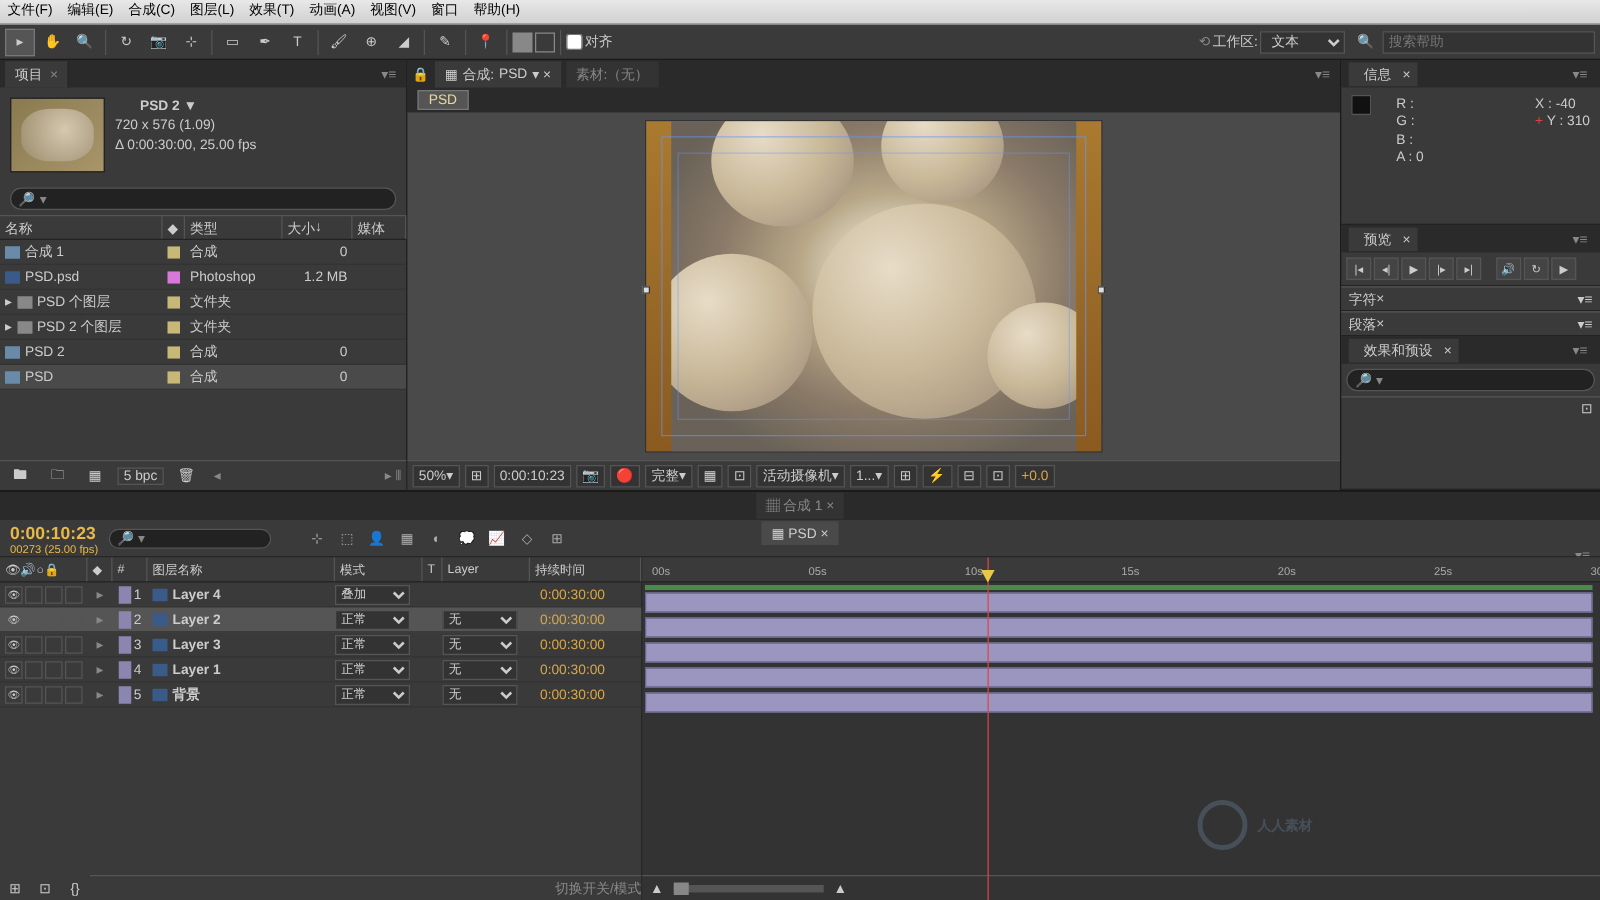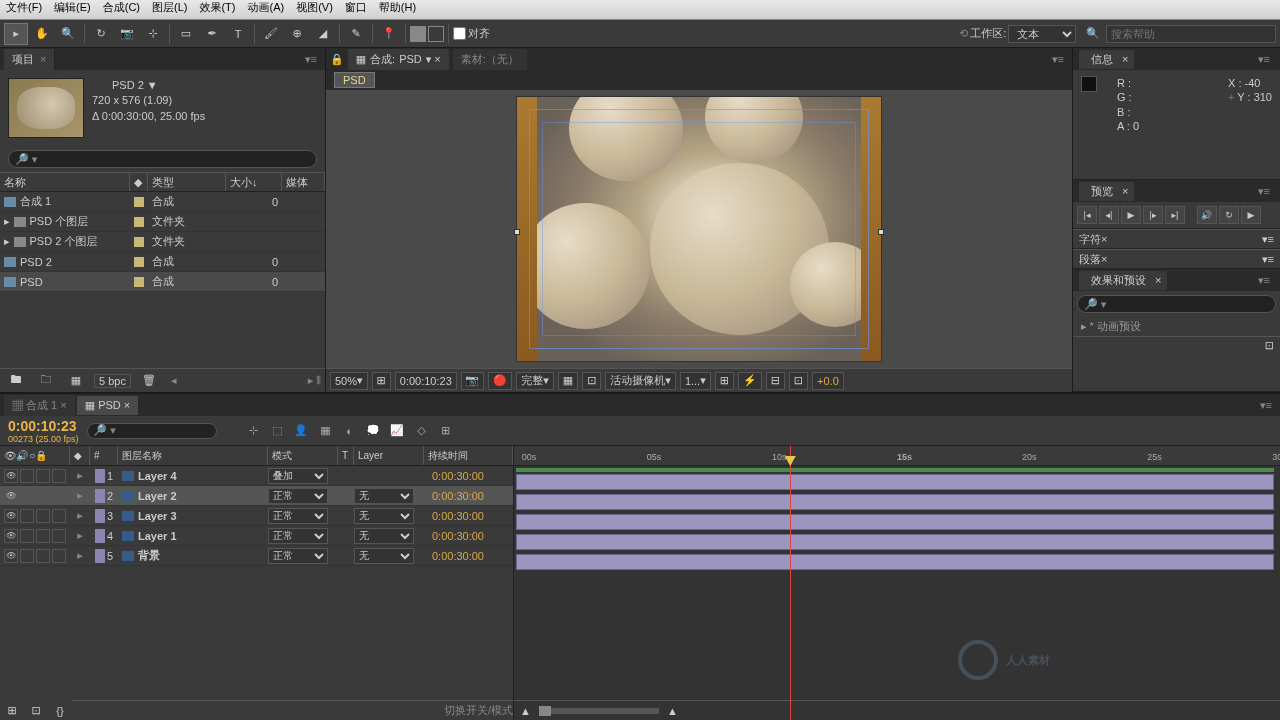--- a/index.html
+++ b/index.html
@@ -15,21 +15,21 @@
 .main { display:flex; height:344px; }
 .left-panel { width:326px; background:#3a3a3a; display:flex; flex-direction:column; border-right:1px solid #1a1a1a; }
 .panel-tabs { height:22px; background:#2a2a2a; display:flex; align-items:center; padding:0 4px; }
 .panel-tab { padding:3px 8px; background:#3a3a3a; border-right:1px solid #222; color:#ccc; }
 .panel-tab .close { margin-left:6px; color:#888; }
 .panel-menu { margin-left:auto; color:#888; padding:0 4px; }
 .project-info { display:flex; padding:8px; gap:8px; }
 .thumb { width:76px; height:60px; background:linear-gradient(135deg,#8a7a50,#a8956a); border:1px solid #222; position:relative; overflow:hidden; }
 .thumb::after { content:''; position:absolute; inset:8px; background:radial-gradient(circle at 60% 40%, #d4c8b0, #9a8a6a); border-radius:40%; }
 .proj-meta { color:#ccc; line-height:1.4; }
-.proj-title { font-weight:normal;padding-left:20px; }
+.proj-title { font-weight:bold;padding-left:20px; }
 .proj-search { margin:4px 8px; background:#222; border:1px solid #555; border-radius:10px; height:18px; display:flex; align-items:center; padding:0 6px; color:#888; }
 .proj-header { display:flex; height:20px; background:#3a3a3a; border-top:1px solid #555; border-bottom:1px solid #222; }
 .proj-col { padding:2px 4px; border-right:1px solid #555; display:flex; align-items:center; }
 .proj-list { flex:1; overflow:auto; }
 .proj-row { display:flex; height:20px; align-items:center; border-bottom:1px solid #333; }
 .proj-row.selected { background:#4a4a4a; }
 .proj-cell { padding:0 4px; display:flex; align-items:center; gap:4px; overflow:hidden; }
 .icon-folder { width:12px; height:10px; background:#888; display:inline-block; }
 .icon-comp { width:12px; height:10px; background:#6a8aaa; display:inline-block; }
 .icon-ps { width:12px; height:10px; background:#3a5a8a; display:inline-block; }
@@ -53,21 +53,21 @@
 .rp-panel { border-bottom:1px solid #222; }
 .rp-header { height:22px; background:#2a2a2a; display:flex; align-items:center; padding:0 6px; }
 .rp-header span { padding:2px 6px; background:#3a3a3a; }
 .rp-body { padding:6px 8px; }
 .info-grid { display:flex; gap:20px; }
 .info-col { line-height:1.3; }
 .preview-controls { display:flex; gap:2px; padding:4px; }
 .pc-btn { width:20px; height:18px; background:#444; border:1px solid #555; display:flex; align-items:center; justify-content:center; color:#ccc; font-size:9px; cursor:pointer; }
 .collapse-header { height:20px; background:#3a3a3a; display:flex; align-items:center; padding:0 6px; border-top:1px solid #555; border-bottom:1px solid #222; cursor:pointer; }
 .timeline { height:328px; background:#3a3a3a; display:flex; flex-direction:column; border-top:2px solid #1a1a1a; }
-.tl-tabs { height:22px; background:#2a2a2a; display:flex; align-items:center; padding:0 4px; gap:2px; }
+.tl-tabs { height:22px; background:#2a2a2a; display:flex; align-items:center; padding:0 4px; gap:2px;flex-direction:column; }
 .tl-tab { padding:3px 8px; background:#3a3a3a; color:#ccc; }
 .tl-tab.active { background:#4a4a4a; }
 .tl-tab.inactive { background:#333; color:#888; }
 .tl-header { height:30px; display:flex; align-items:center; padding:0 8px; gap:8px; border-bottom:1px solid #222; }
 .tl-time { color:#e8b848; font-size:14px; font-weight:bold; }
 .tl-frame { color:#e8b848; font-size:9px; }
 .tl-search { background:#222; border:1px solid #555; border-radius:10px; height:16px; width:130px; padding:0 6px; display:flex; align-items:center; color:#888; }
 .tl-icons { display:flex; gap:6px; margin-left:20px; }
 .tl-icon { width:18px; height:18px; color:#aaa; cursor:pointer; display:flex; align-items:center; justify-content:center; }
 .tl-body { flex:1; display:flex; }
@@ -175,20 +175,29 @@
         <div class="proj-row">
           <div class="proj-cell" style="width:130px"><span class="icon-comp"></span>合成 1</div>
   <div class="proj-cell" style="width:18px">
             <span class="color-chip" style="background:#c8b878"></span>
           </div>
   <div class="proj-cell" style="width:78px">合成</div>
   <div class="proj-cell" style="width:56px;justify-content:flex-end">0</div>
   <div class="proj-cell" style="flex:1"></div>
         </div>
         <div class="proj-row">
+          <div class="proj-cell" style="width:130px"><span class="icon-ps"></span>PSD.psd</div>
+  <div class="proj-cell" style="width:18px">
+            <span class="color-chip" style="background:#d878d8"></span>
+          </div>
+  <div class="proj-cell" style="width:78px">Photoshop</div>
+  <div class="proj-cell" style="width:56px;justify-content:flex-end">1.2 MB</div>
+  <div class="proj-cell" style="flex:1"></div>
+        </div>
+        <div class="proj-row">
           <div class="proj-cell" style="width:130px">▸<span class="icon-folder"></span>PSD 个图层</div>
   <div class="proj-cell" style="width:18px">
             <span class="color-chip" style="background:#c8b878"></span>
           </div>
   <div class="proj-cell" style="width:78px">文件夹</div>
   <div class="proj-cell" style="width:56px;justify-content:flex-end"></div>
   <div class="proj-cell" style="flex:1"></div>
         </div>
         <div class="proj-row">
           <div class="proj-cell" style="width:130px">▸<span class="icon-folder"></span>PSD 2 个图层</div>
@@ -314,21 +323,20 @@
       </div>
     </div>
     <div class="collapse-header"><span>字符</span> ×<span style="margin-left:auto">▾≡</span></div>
     <div class="collapse-header"><span>段落</span> ×<span style="margin-left:auto">▾≡</span></div>
     <div class="rp-panel" style="flex:1">
       <div class="rp-header">
           <span><span>效果和预设</span> ×</span>
           <div class="panel-menu" style="margin-left:auto">▾≡</div>
         </div>
       <div class="proj-search" style="margin:4px">🔎 ▾</div>
-      <div style="padding:2px 8px;color:#999">▸ <span>* 动画预设</span></div>
       <div style="flex:1"></div>
       <div style="height:20px;border-top:1px solid #555;text-align:right;padding:2px 6px">⊡</div>
     </div>
   </div>
 </div>
 
 <div class="timeline">
   <div class="tl-tabs">
     <div class="tl-tab inactive">▦ <span>合成 1</span> ×</div>
     <div class="tl-tab active">▦ <span>PSD</span> ×</div>
@@ -476,21 +484,21 @@
         <span class="tool-btn">⊡</span>
         <span class="tool-btn">{}</span>
         <div style="flex:1;text-align:right;color:#888">切换开关/模式</div>
       </div>
     </div>
     <div class="tl-right">
       <div class="tl-ruler" id="tl-ruler">
           <div class="tl-tick" style="left: 1%; text-align: center;">00s</div>
           <div class="tl-tick" style="left: 17.3333%;">05s</div>
           <div class="tl-tick" style="left: 33.6667%;">10s</div>
-          <div class="tl-tick" style="left: 50%; font-weight: bold;">15s</div>
+          <div class="tl-tick" style="left: 50%;">15s</div>
           <div class="tl-tick" style="left: 66.3333%;">20s</div>
           <div class="tl-tick" style="left: 82.6667%;">25s</div>
           <div class="tl-tick" style="left: 99%;">30s</div>
         </div>
       <div style="position:absolute;top:22px;left:2px;right:6px;height:4px;background:#4a8a4a"></div>
       <div id="tl-bars">
           <div class="tl-bar" style="top: 28px;"></div>
           <div class="tl-bar" style="top: 48px;"></div>
           <div class="tl-bar" style="top: 68px;"></div>
           <div class="tl-bar" style="top: 88px;"></div>

